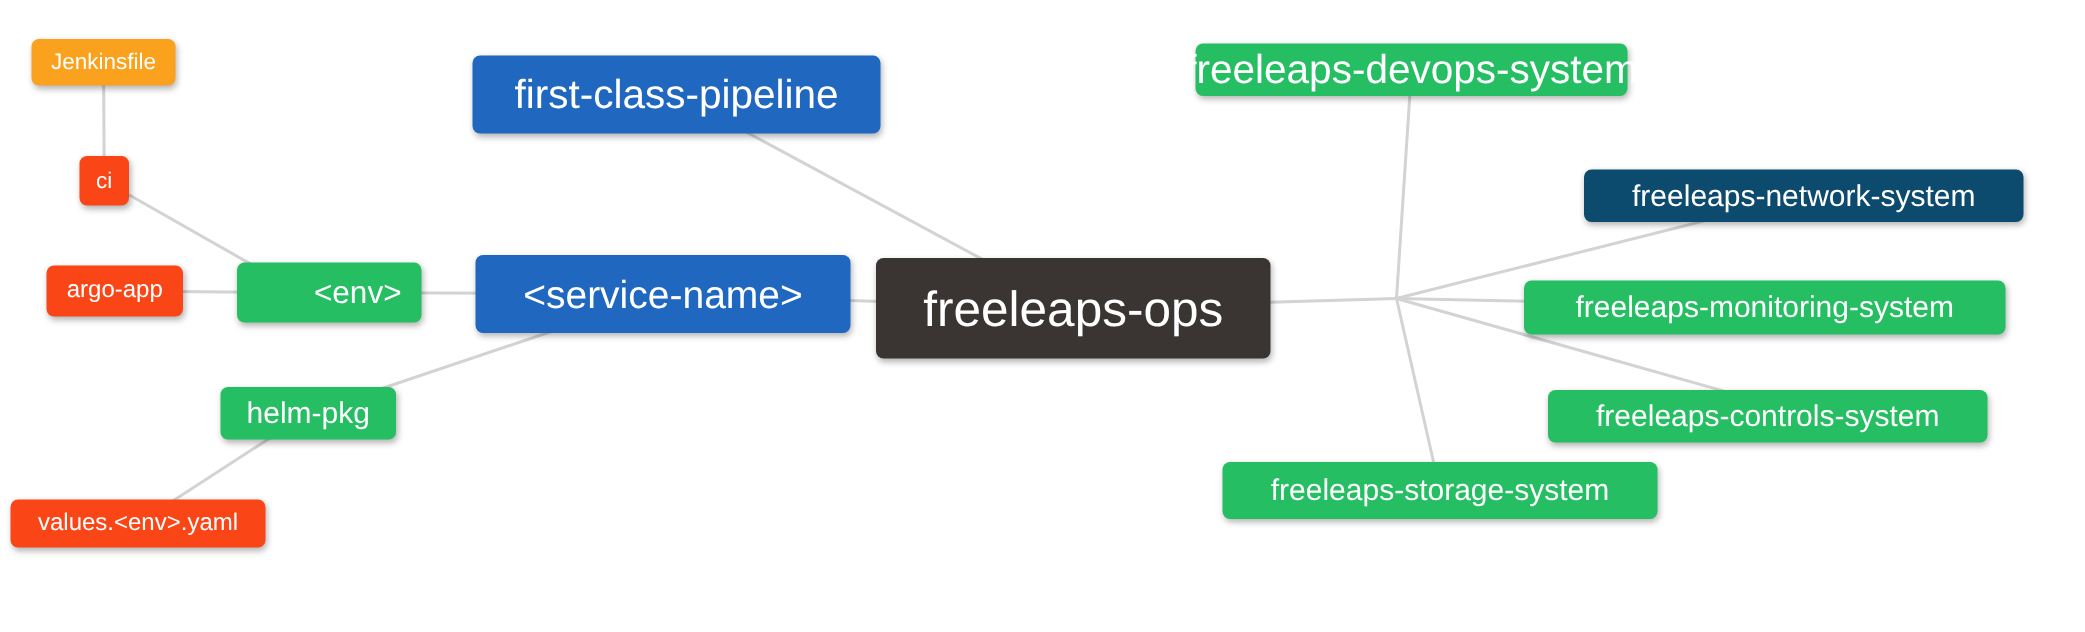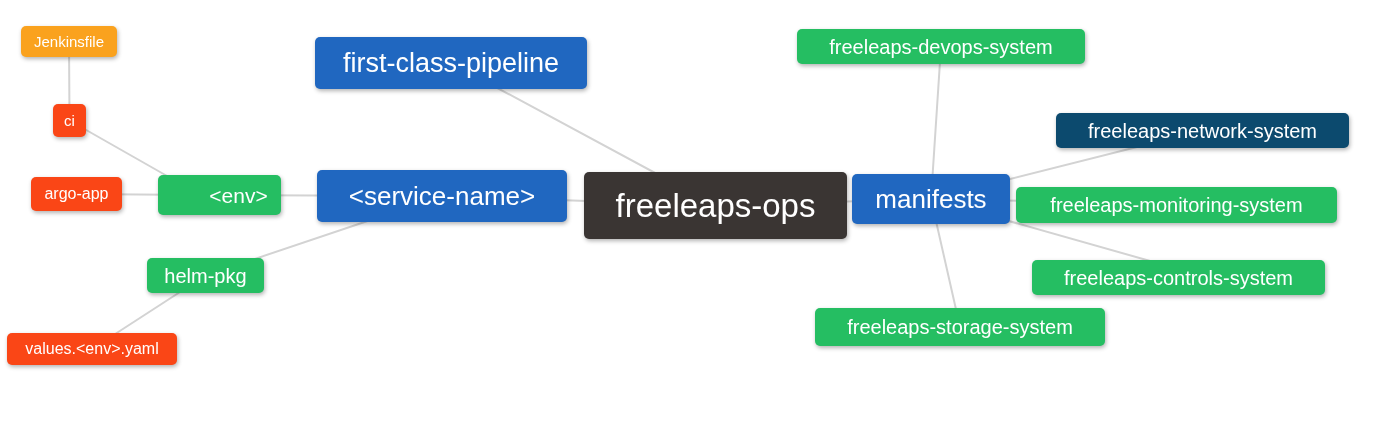--- a/index.html
+++ b/index.html
@@ -89,24 +89,21 @@
       </div>
       <div class="node" style="left: 315px; top: 37px; width: 272px; height: 52px; background: rgb(32, 103, 192); font-size: 27px;">
         <span>first-class-pipeline</span>
       </div>
       <div class="node" style="left: 317px; top: 170px; width: 250px; height: 52px; background: rgb(32, 103, 192); font-size: 26px;">
         <span>&lt;service-name&gt;</span>
       </div>
       <div class="node" style="left: 584px; top: 172px; width: 263px; height: 67px; background: rgb(58, 53, 51); font-size: 33px;">
         <span>freeleaps-ops</span>
       </div>
-      <div class="node" style="left: 852px; top: 174px; width: 158px; height: 50px; background: rgb(32, 103, 192); font-size: 26px;">
-        <span>manifests</span>
-      </div>
-      <div class="node" style="left: 797px; top: 29px; width: 288px; height: 35px; background: rgb(37, 190, 98); font-size: 20px;">
+      <div class="node" style="left: 797px; top: 29px; width: 288px; height: 35px; background: rgb(37, 190, 98); font-size: 27px;">
         <span>freeleaps-devops-system</span>
       </div>
       <div class="node" style="left: 1056px; top: 113px; width: 293px; height: 35px; background: #0c4a6e; font-size: 20px;">
         <span>freeleaps-network-system</span>
       </div>
       <div class="node" style="left: 1016px; top: 187px; width: 321px; height: 36px; background: rgb(37, 190, 98); font-size: 20px;">
         <span>freeleaps-monitoring-system</span>
       </div>
       <div class="node" style="left: 1032px; top: 260px; width: 293px; height: 35px; background: rgb(37, 190, 98); font-size: 20px; align-items: center;">
         <span>freeleaps-controls-system</span>

